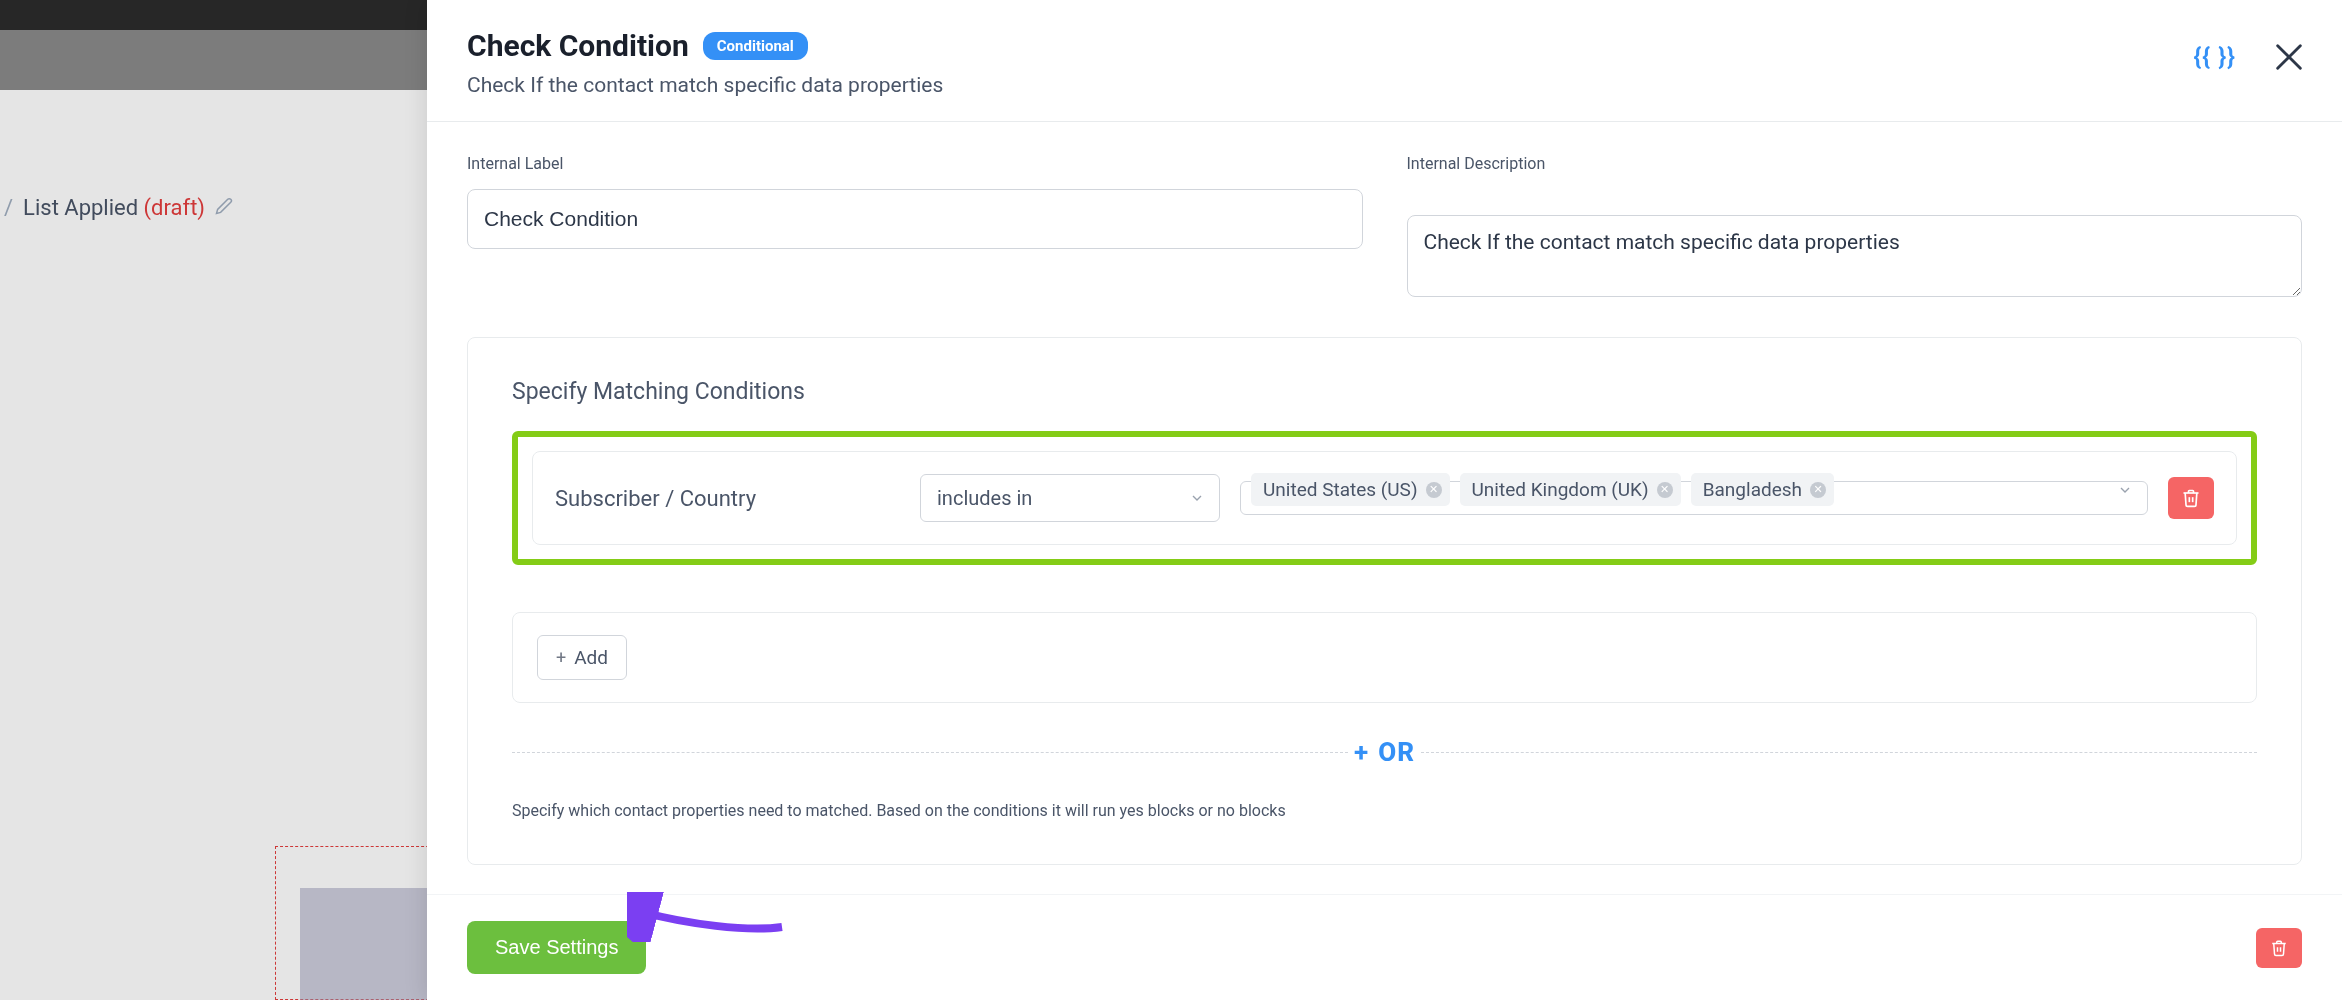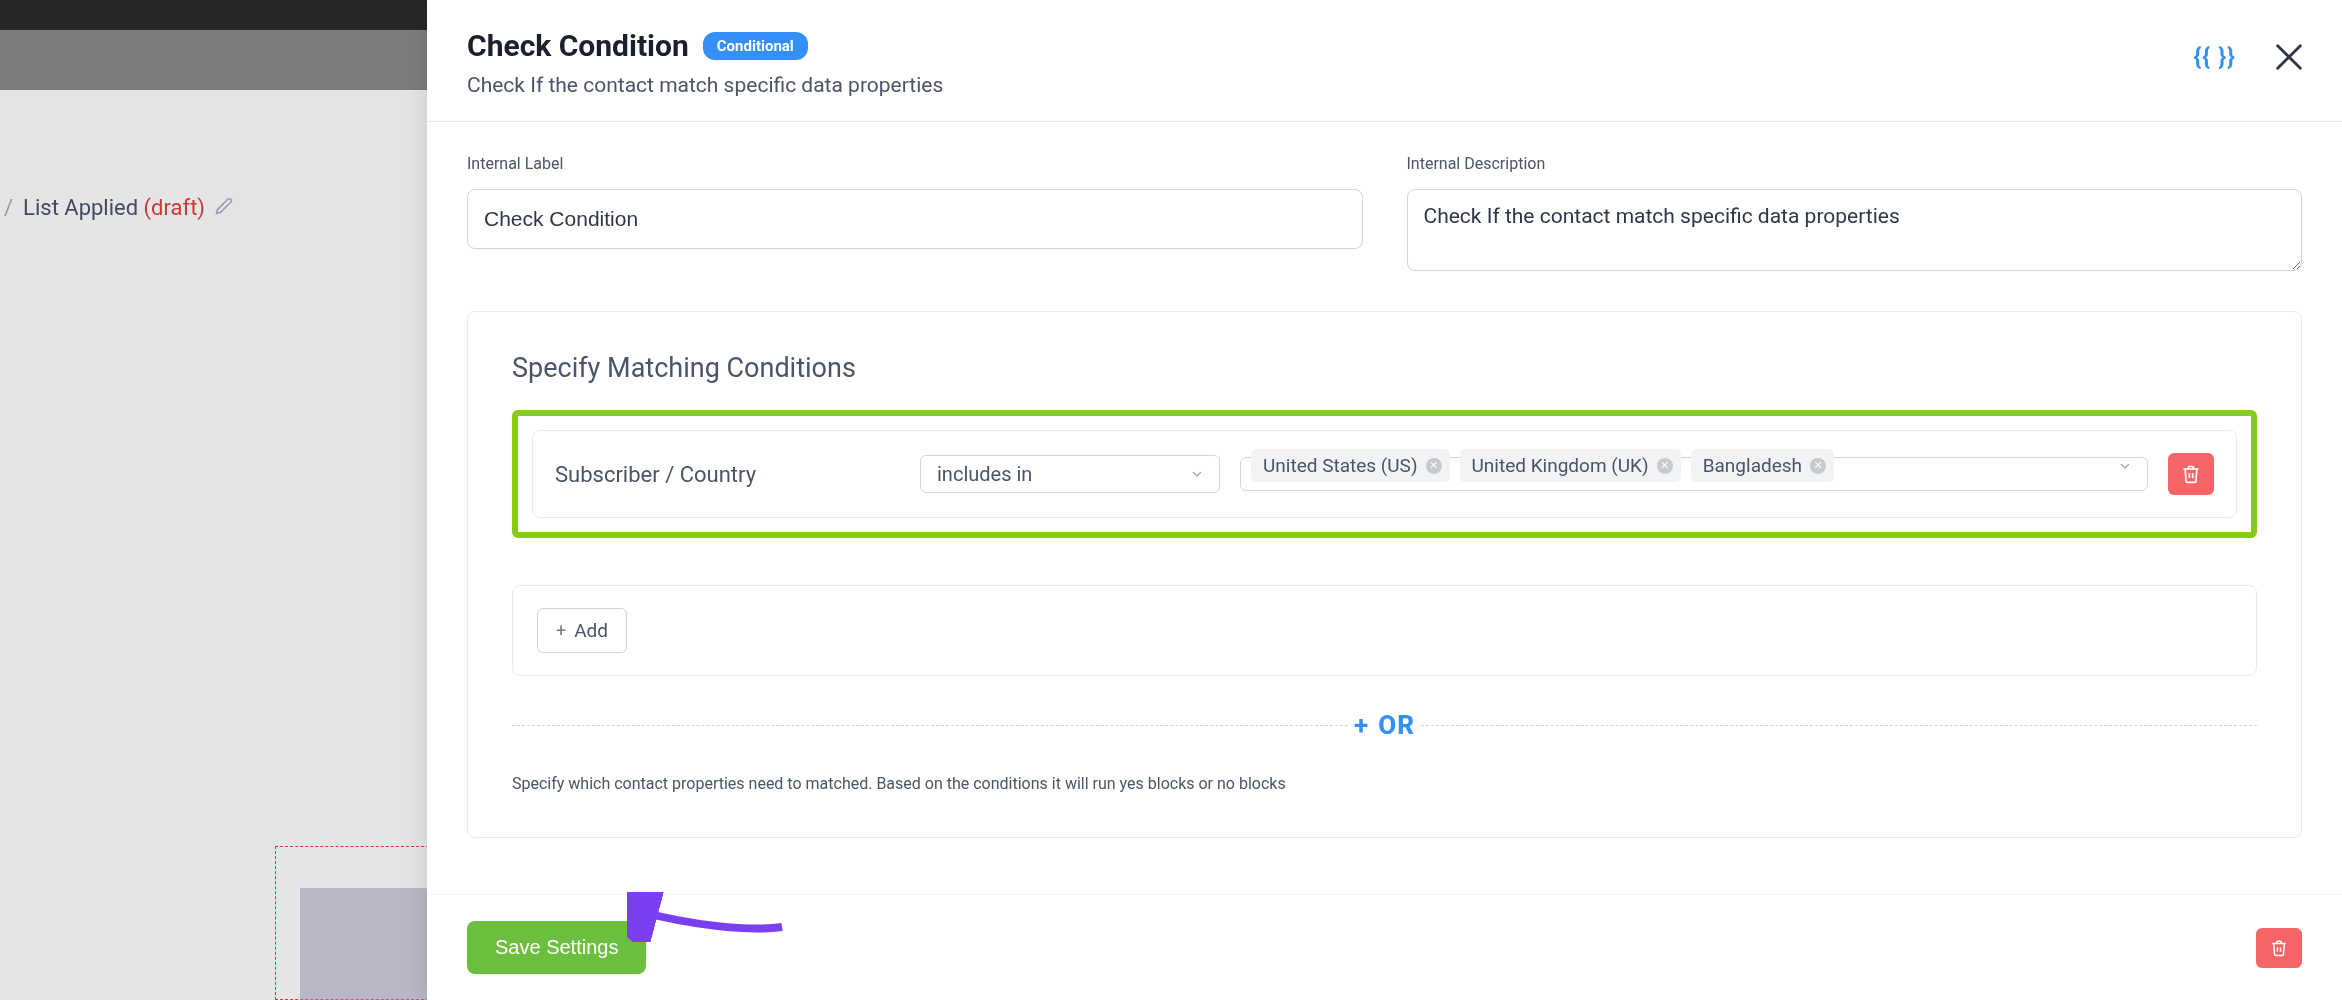--- a/index.html
+++ b/index.html
@@ -165,29 +165,29 @@
       border: 1px solid #d1d5db;
       border-radius: 8px;
       padding: 14px 16px;
       font-size: 21px;
       color: #2d3748;
       box-sizing: border-box;
       resize: both;
       font-family: inherit;
     }
     .field-left { width: 912px; }
-    .field-right { width: 912px; }
+    .field-right { width: 912px; gap: 26px; }
     .conditions-panel {
       border: 1px solid #e8ebed;
       border-radius: 8px;
       padding: 40px 44px 44px 44px;
       margin-bottom: 30px;
     }
     .conditions-title {
-      font-size: 27px;
+      font-size: 23px;
       color: #4a5568;
       margin-bottom: 26px;
     }
     .highlight-wrap {
       border: 6px solid #84cc16;
       border-radius: 6px;
       padding: 14px 14px;
       margin-bottom: 47px;
     }
     .condition-row {
@@ -198,21 +198,21 @@
       align-items: center;
       gap: 20px;
     }
     .cond-label {
       font-size: 22px;
       color: #4a5568;
       width: 345px;
       flex-shrink: 0;
     }
     .select-box {
-      height: 38px;
+      height: 48px;
       border: 1px solid #d1d5db;
       border-radius: 6px;
       display: flex;
       align-items: center;
       justify-content: space-between;
       padding: 0 14px 0 16px;
       box-sizing: border-box;
       font-size: 20px;
       color: #4a5568;
       cursor: pointer;

